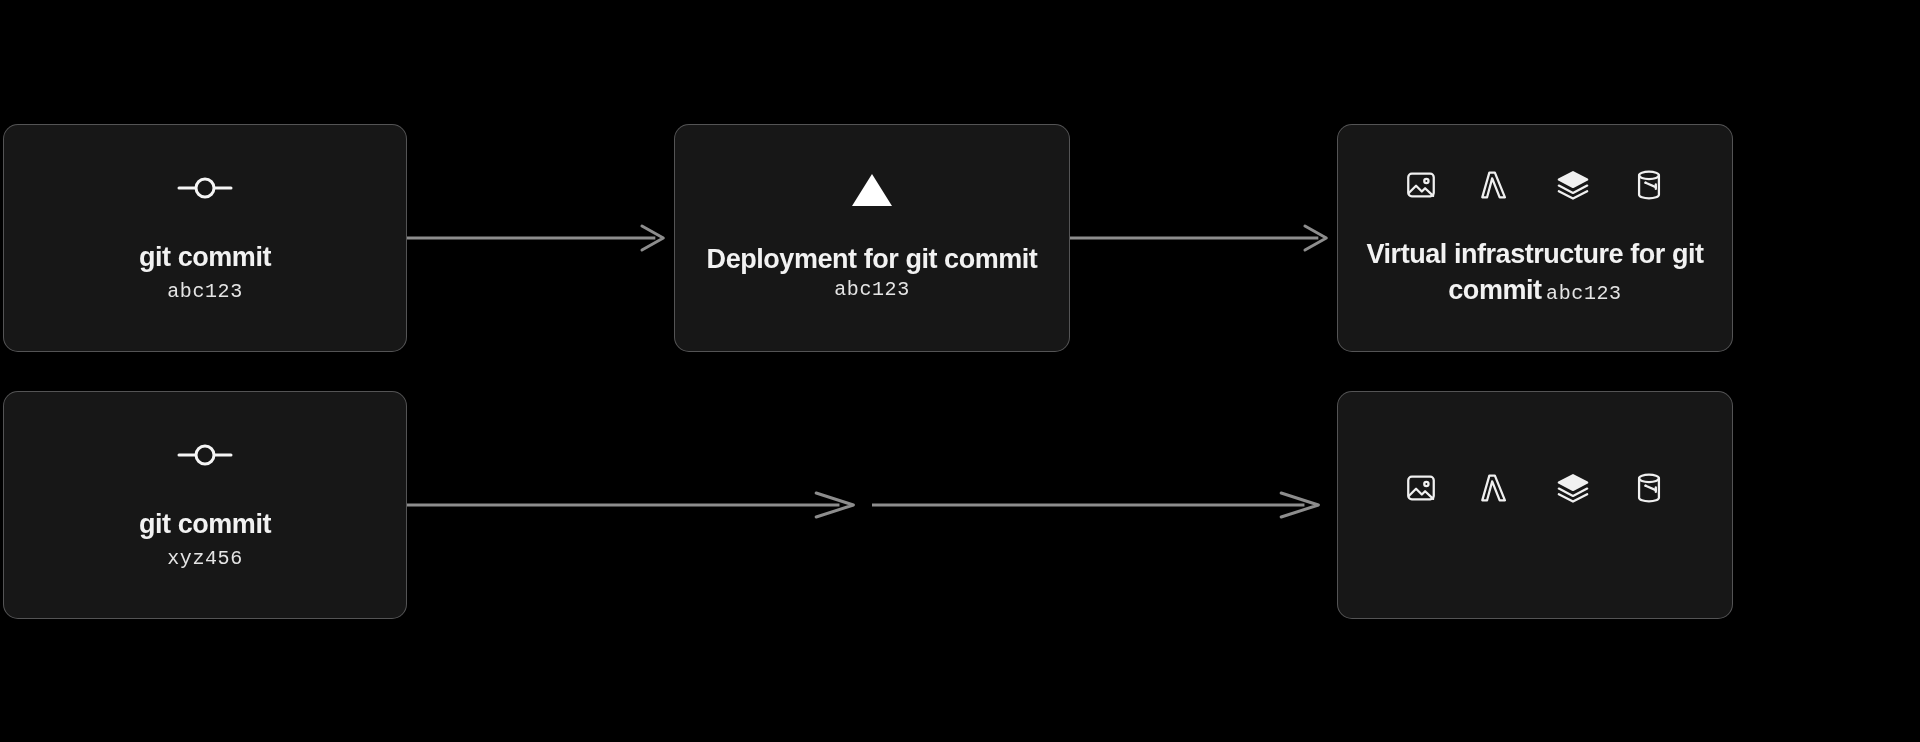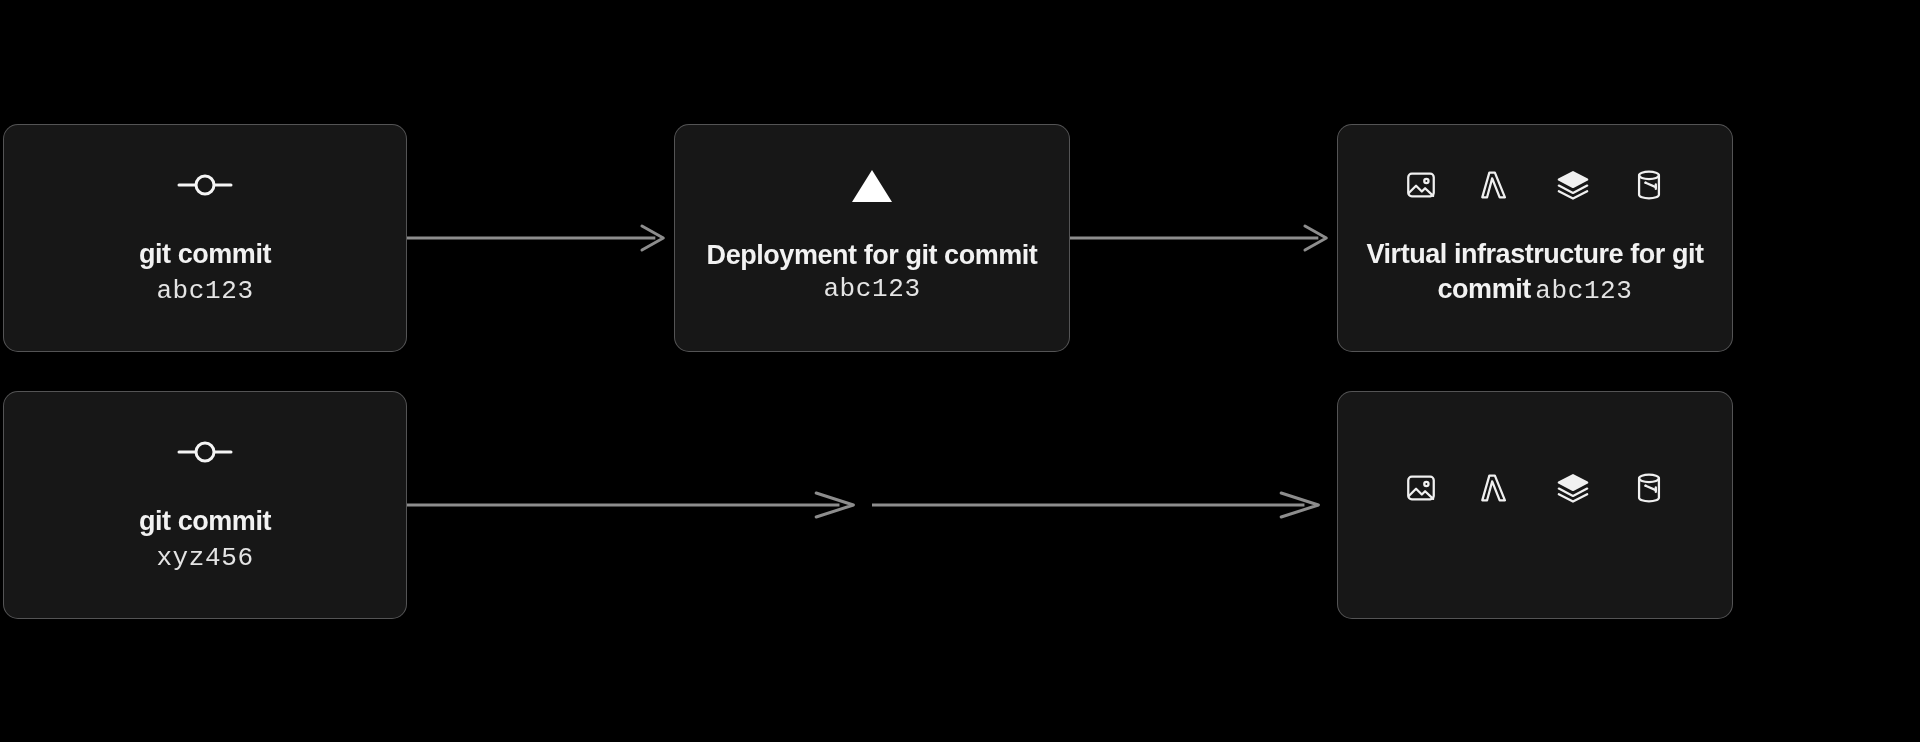--- a/index.html
+++ b/index.html
@@ -77,21 +77,21 @@
     font-family:"Liberation Sans", sans-serif;
     font-weight:700;
     font-size:27px;
     letter-spacing:-0.45px;
     color:#f2f2f2;
   }
 
   .t-mono {
     font-family:"Liberation Mono", "DejaVu Sans Mono", monospace;
     font-weight:400;
-    font-size:26px;
+    font-size:20px;
     letter-spacing:0.6px;
     color:#e4e4e4;
   }
 
   
   .card-commit .card-text .t-bold { display:block; }
   .card-commit .card-text .t-mono { display:block; margin-top:3px; }
 
   
   .connector {

